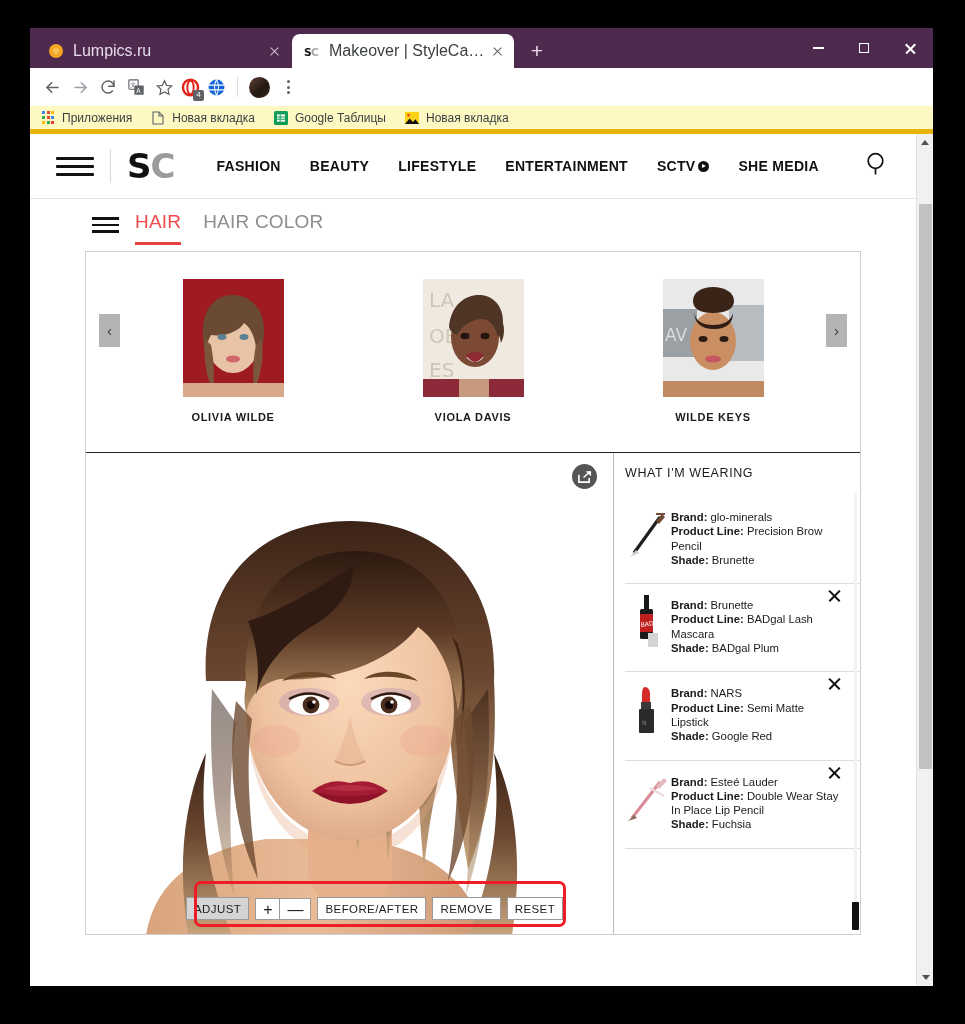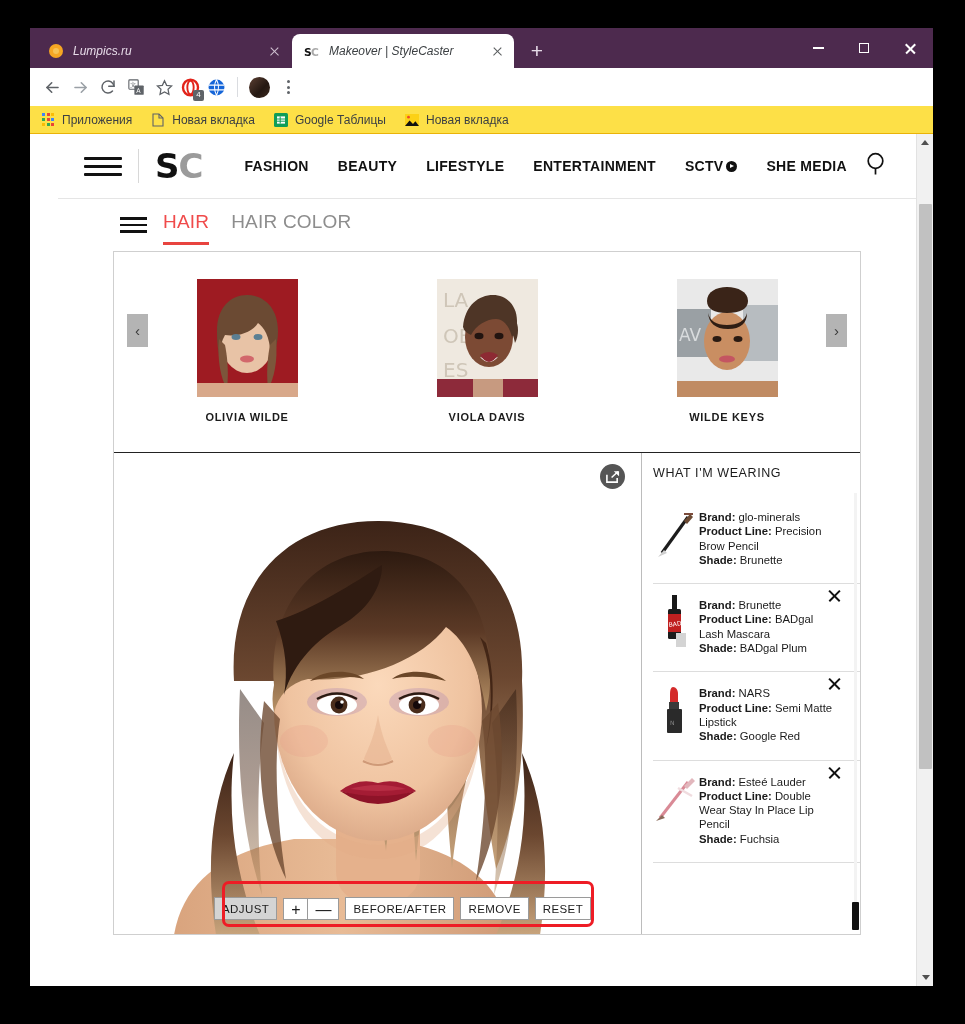--- a/index.html
+++ b/index.html
@@ -14,21 +14,21 @@
   .tabstrip {
     height:40px; background:#4d2a4e; position:relative;
   }
   .tab {
     position:absolute; top:6px; height:34px; display:flex; align-items:center;
     padding:0 8px 0 12px; border-radius:8px 8px 0 0; font-size:13px;
   }
   .tab.inactive { left:6px; width:255px; color:#e6dbe8; }
   .tab.active   { left:262px; width:222px; background:#fff; color:#3c4043; }
   .tab .favicon { width:16px; height:16px; flex:0 0 16px; margin-right:9px; display:flex; align-items:center; justify-content:center;}
-  .tab .ttl { flex:1; white-space:nowrap; overflow:hidden; text-overflow:ellipsis; font-size:12px;font-style:italic;}
+  .tab .ttl { flex:1; white-space:nowrap; overflow:hidden; text-overflow:ellipsis; font-size:16px;}
   .tab .tclose { width:17px; height:17px; flex:0 0 17px; position:relative; opacity:.85;}
   .tab .tclose::before, .tab .tclose::after{
     content:""; position:absolute; left:3px; top:8px; width:11px; height:1.4px; background:currentColor;
   }
   .tab .tclose::before{ transform:rotate(45deg);} .tab .tclose::after{ transform:rotate(-45deg);}
   .newtab { position:absolute; left:496px; top:13px; width:22px; height:22px; color:#e6dbe8; font-size:21px; line-height:19px; text-align:center; font-weight:300;}
   .wbtns { position:absolute; right:0; top:0; height:40px; display:flex; }
   .wbtn { width:46px; height:40px; display:flex; align-items:center; justify-content:center; color:#fff; }
   .mini { width:11px; height:1.5px; background:#fff; }
   .maxi { width:10px; height:10px; border:1.5px solid #fff; }
@@ -49,29 +49,29 @@
   .tb-right { display:flex; align-items:center; flex:0 0 auto;}
   .divider-v { width:1px; height:20px; background:#dadce0; margin:0 7px;}
   .avatar { width:21px; height:21px; border-radius:50%; background:linear-gradient(135deg,#5c4033 0%,#241812 60%,#3d2a1e 100%); margin:0 4px;}
   .dots { width:18px; display:flex; flex-direction:column; align-items:center; gap:2.5px;}
   .dots i{ width:3px;height:3px;border-radius:50%;background:#5f6368; display:block;}
   .ext-badge { position:relative; width:24px; height:24px; display:flex; align-items:center; justify-content:center;}
   .ext-badge .cnt{ position:absolute; right:-2px; bottom:-2px; background:#5f6368; color:#fff; font-size:8px;
     line-height:10px; min-width:11px; height:11px; text-align:center; border-radius:2px; padding:0 1px;}
 
   
-  .bookmarks { height:28px; background:#fde047; display:flex; align-items:center; padding:0 10px; border-bottom:1px solid #eab308;}
+  .bookmarks { height:28px; background:#fef9c3; display:flex; align-items:center; padding:0 10px; border-bottom:5px solid #eab308;}
   .bm { display:flex; align-items:center; margin-right:18px; font-size:12px; color:#3c4043; }
   .bm .bi { width:16px; height:16px; margin-right:6px; display:flex; align-items:center; justify-content:center;}
   .apps-grid{ display:grid; grid-template-columns:repeat(3,3px); grid-template-rows:repeat(3,3px); gap:1.6px;}
   .apps-grid i{ display:block; width:3px;height:3px;}
 
   
   .viewport { position:relative; height:852px; background:#fff; overflow:hidden;}
-  .pagearea { position:absolute; left:0; top:0; right:17px; bottom:0; background:#fff;padding-left:28px; }
+  .pagearea { position:absolute; left:0; top:0; right:17px; bottom:0; background:#fff; }
 
   
   .site-header { height:65px; border-bottom:1px solid #e5e5e5; display:flex; align-items:center; padding:0 26px;}
   .burger { width:38px; display:flex; flex-direction:column; gap:5px; cursor:pointer;}
   .burger i{ display:block; height:3px; background:#111; border-radius:1px;}
   .hdiv { width:1px; height:34px; background:#d8d8d8; margin:0 16px;}
   .logo { font-family:"DejaVu Sans", sans-serif; font-weight:bold; font-size:34px; letter-spacing:-1px; line-height:1;}
   .logo .s{color:#111;} .logo .c{color:#9b9b9b;}
   .mainnav { display:flex; align-items:center; margin-left:42px; gap:29px;}
   .mainnav a { font-size:14px; font-weight:bold; color:#111; letter-spacing:.3px; text-decoration:none; white-space:nowrap;}

